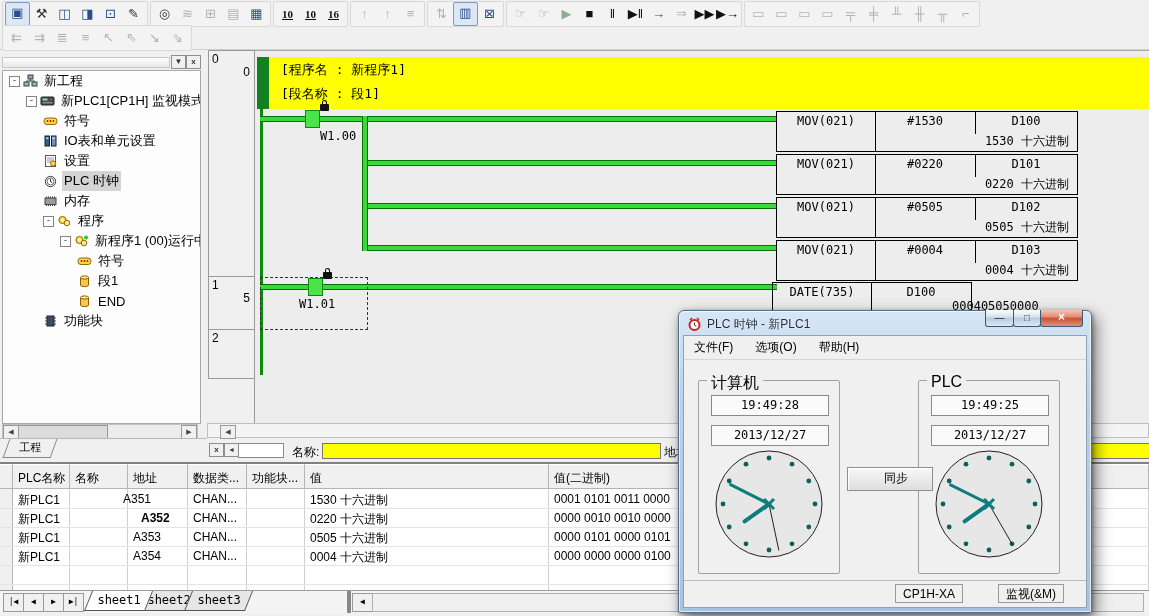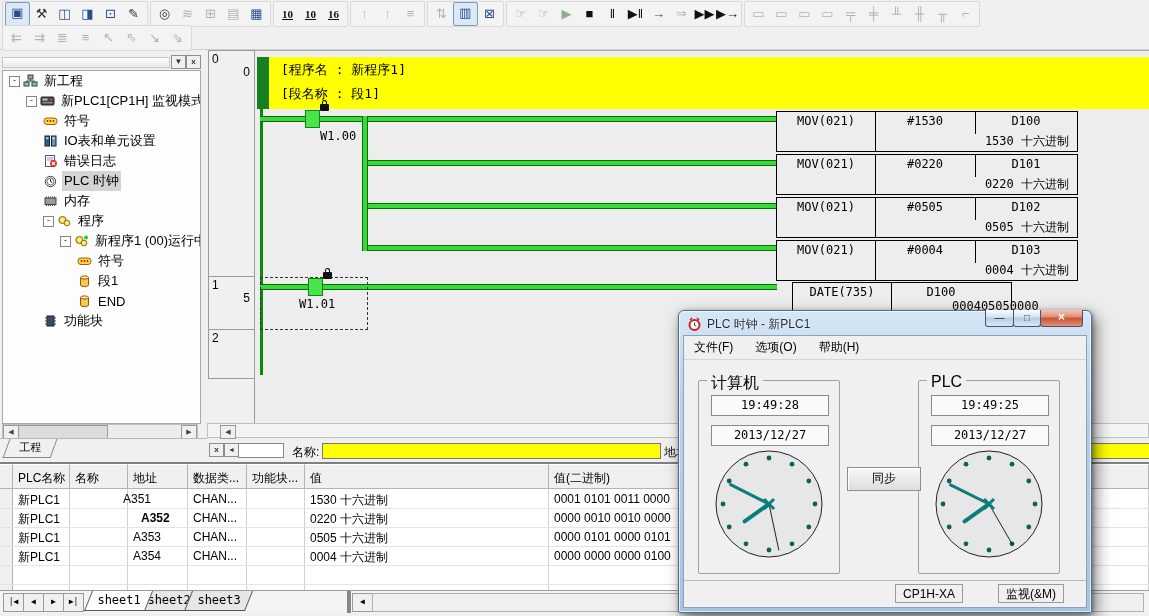--- a/index.html
+++ b/index.html
@@ -214,26 +214,25 @@
             <rect x="2" y="2" width="4.5" height="10" fill="#335e8c" stroke="#123"></rect>
             <rect x="8.5" y="2" width="4.5" height="10" fill="#6d93b8" stroke="#123"></rect>
             <rect x="3" y="3.5" width="2.5" height="1.5" fill="#cde"></rect>
             <rect x="9.5" y="3.5" width="2.5" height="1.5" fill="#cde"></rect>
           </svg></span>
         <span class="tlabel">IO表和单元设置</span>
       </div>
       <div class="trow">
         <span style="width: 40px; flex: 0 0 auto;"></span>
         <span class="ticon"><svg width="15" height="14" viewBox="0 0 15 14">
-            <rect x="2.5" y="1.5" width="9" height="11" fill="#fefefe" stroke="#556"></rect>
-            <path d="M4 4h6M4 6h6" stroke="#99a"></path>
-            <circle cx="10.5" cy="9.5" r="3.4" fill="#d92b2b"></circle>
-            <path d="M9 8l3 3M12 8l-3 3" stroke="#fff" stroke-width="1.2"></path>
-          </svg></span>
-        <span class="tlabel">错误日志</span>
+            <rect x="2.5" y="1.5" width="10" height="11" fill="#fefefe" stroke="#556"></rect>
+            <path d="M4 4h7M4 6h7M4 8h4" stroke="#99a"></path>
+            <circle cx="10" cy="9.5" r="2.6" fill="#ffd24d" stroke="#997000"></circle>
+          </svg></span>
+        <span class="tlabel">设置</span>
       </div>
       <div class="trow sel">
         <span style="width: 40px; flex: 0 0 auto;"></span>
         <span class="ticon"><svg width="15" height="14" viewBox="0 0 15 14">
             <circle cx="7.5" cy="7.5" r="5.2" fill="#e8e8e8" stroke="#444"></circle>
             <circle cx="7.5" cy="7.5" r="3.4" fill="#fff" stroke="#777"></circle>
             <path d="M7.5 5.2v2.3l1.7 1" stroke="#222" fill="none"></path>
           </svg></span>
         <span class="tlabel">PLC 时钟</span>
       </div>
@@ -369,21 +368,21 @@
         <div class="val">0505 十六进制</div>
       </div>
       <div class="ibox" style="left: 776px; top: 240px; width: 302px; height: 41px;">
         <div class="mn">MOV(021)</div>
         <div class="d1"></div>
         <div class="op1">#0004</div>
         <div class="d2"></div>
         <div class="op2">D103</div>
         <div class="val">0004 十六进制</div>
       </div>
-      <div class="ibox" style="left: 792px; top: 282px; width: 220px; height: 40px;">
+      <div class="ibox" style="left: 772px; top: 282px; width: 200px; height: 40px;">
         <div class="mn">DATE(735)</div>
         <div class="d1"></div>
         <div class="op1">D100</div>
       </div>
       <div class="partialval" style="left: 952px; top: 299px;">000405050000</div>
     </div>
   <div id="lscroll">
     <div class="sbtn" style="left:12px;top:1px;">◀</div>
   </div>
 
@@ -513,20 +512,20 @@
               <circle cx="-39.8" cy="23.0" r="2.4" fill="#0d6060"></circle>
               <circle cx="-46.0" cy="0.0" r="2.4" fill="#0d6060"></circle>
               <circle cx="-39.8" cy="-23.0" r="2.4" fill="#0d6060"></circle>
               <circle cx="-23.0" cy="-39.8" r="2.4" fill="#0d6060"></circle>
               <line x1="0" y1="0" x2="-24.4" y2="17.4" stroke="#0c7d7d" stroke-width="4" stroke-linecap="round"></line>
               <line x1="0" y1="0" x2="-38.5" y2="-19.2" stroke="#0c7d7d" stroke-width="3" stroke-linecap="round"></line>
               <line x1="0" y1="0" x2="23.5" y2="40.7" stroke="#222" stroke-width="1" stroke-linecap="round"></line>
               <path d="M-5 -5L5 5M-5 5L5 -5" stroke="#0c7d7d" stroke-width="3"></path>
             </svg></div>
       </div>
-      <div class="btn7" style="left:163px;top:131px;width:72px;height:22px;">同步</div>
+      <div class="btn7" style="left:163px;top:131px;width:72px;height:22px;padding-left:12px;">同步</div>
       <div id="dstatus">
         <div class="scell" style="right:123px;">CP1H-XA</div>
         <div class="scell" style="right:22px;">监视(&amp;M)</div>
       </div>
     </div>
   </div>
 </div>
 
 </body></html>

